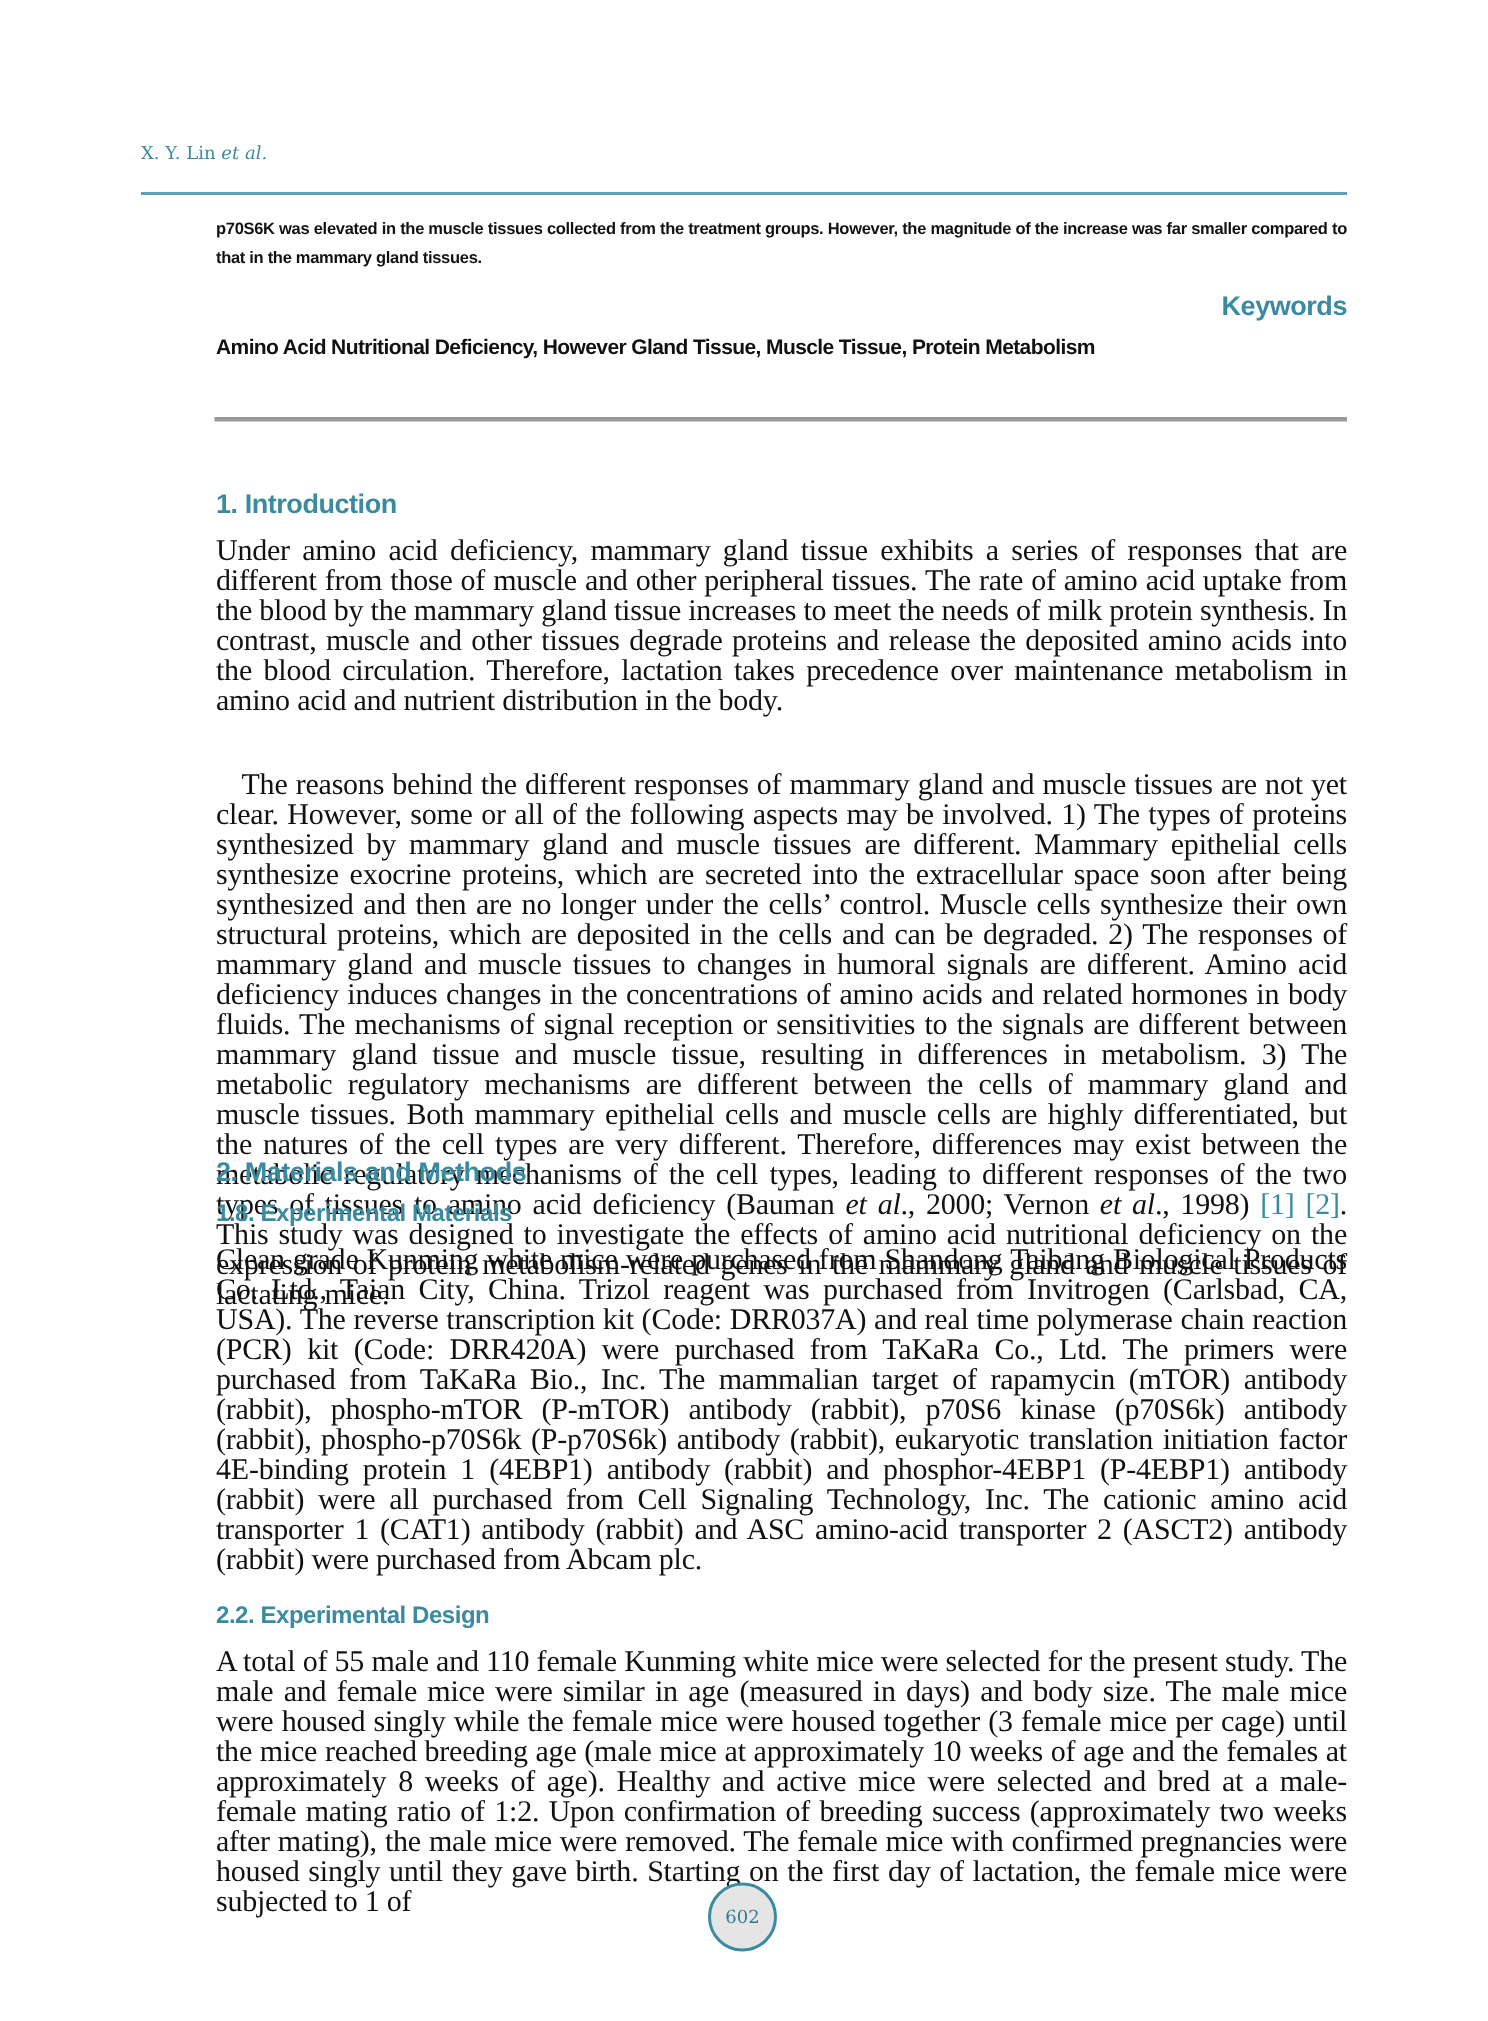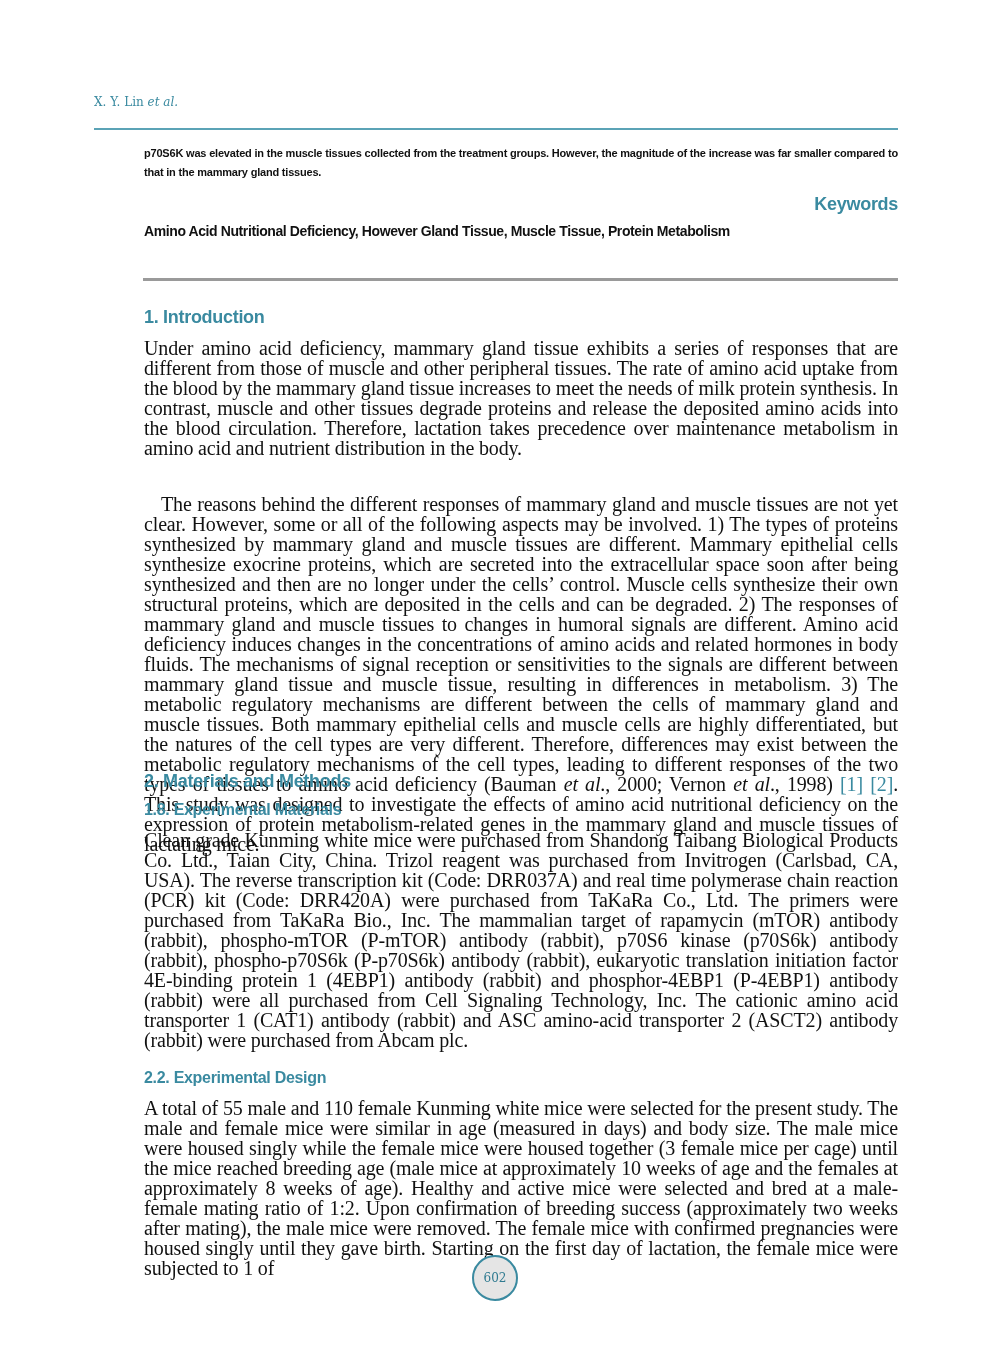--- a/index.html
+++ b/index.html
@@ -68,21 +68,21 @@
   </div>
   <div class="head-rule"></div>
 
   <div class="content">
     <p class="abstract-tail">p70S6K was elevated in the muscle tissues collected from the treatment groups. However, the magnitude of the increase was far smaller compared to that in the mammary gland tissues.</p>
     <div class="kw-title">Keywords</div>
     <p class="kw-list">Amino Acid Nutritional Deficiency, However Gland Tissue, Muscle Tissue, Protein Metabolism</p>
   </div>
   <div class="kw-rule"></div>
 
-  <div class="body-sec" style="top:307px;">
+  <div class="body-sec" style="top:326px;">
     <h2 class="sec">1. Introduction</h2>
     <div style="height:10px;"></div>
     <p class="txt">Under amino acid deficiency, mammary gland tissue exhibits a series of responses that are different from those of muscle and other peripheral tissues. The rate of amino acid uptake from the blood by the mammary gland tissue increases to meet the needs of milk protein synthesis. In contrast, muscle and other tissues degrade proteins and release the deposited amino acids into the blood circulation. Therefore, lactation takes precedence over maintenance metabolism in amino acid and nutrient distribution in the body.</p>
     <p class="txt indent"><span>The reasons behind the different responses of mammary gland and muscle tissues are not yet clear. However, some or all of the following aspects may be involved. 1) The types of proteins synthesized by mammary gland and muscle tissues are different. Mammary epithelial cells synthesize exocrine proteins, which are secreted into the extracellular space soon after being synthesized and then are no longer under the cells’ control. Muscle cells synthesize their own structural proteins, which are deposited in the cells and can be degraded. 2) The responses of mammary gland and muscle tissues to changes in humoral signals are different. Amino acid deficiency induces changes in the concentrations of amino acids and related hormones in body fluids. The mechanisms of signal reception or sensitivities to the signals are different between mammary gland tissue and muscle tissue, resulting in differences in metabolism. 3) The metabolic regulatory mechanisms are different between the cells of mammary gland and muscle tissues. Both mammary epithelial cells and muscle cells are highly differentiated, but the natures of the cell types are very different. Therefore, differences may exist between the metabolic regulatory mechanisms of the cell types, leading to different responses of the two types of tissues to amino acid deficiency (Bauman </span><span class="it">et al</span><span>., 2000; Vernon </span><span class="it">et al</span><span>., 1998) </span><span class="ref">[1]</span> <span class="ref">[2]</span><span>. This study was designed to investigate the effects of amino acid nutritional deficiency on the expression of protein metabolism-related genes in the mammary gland and muscle tissues of lactating mice.</span></p>
   </div>
 
   <div class="body-sec" style="top:771px;">
     <h2 class="sec">2. Materials and Methods</h2>
     <div style="height:9px;"></div>
     <h3 class="sub">1.8. Experimental Materials</h3>

